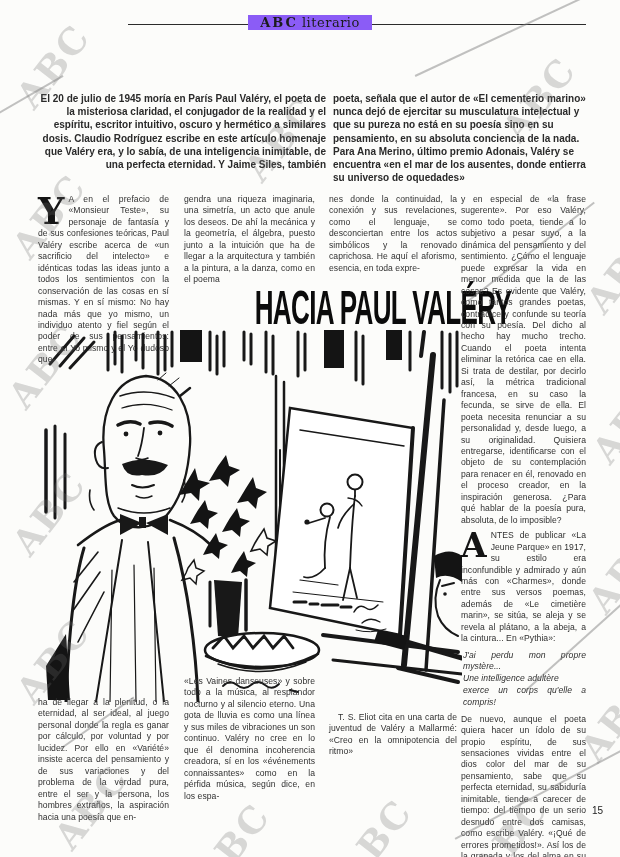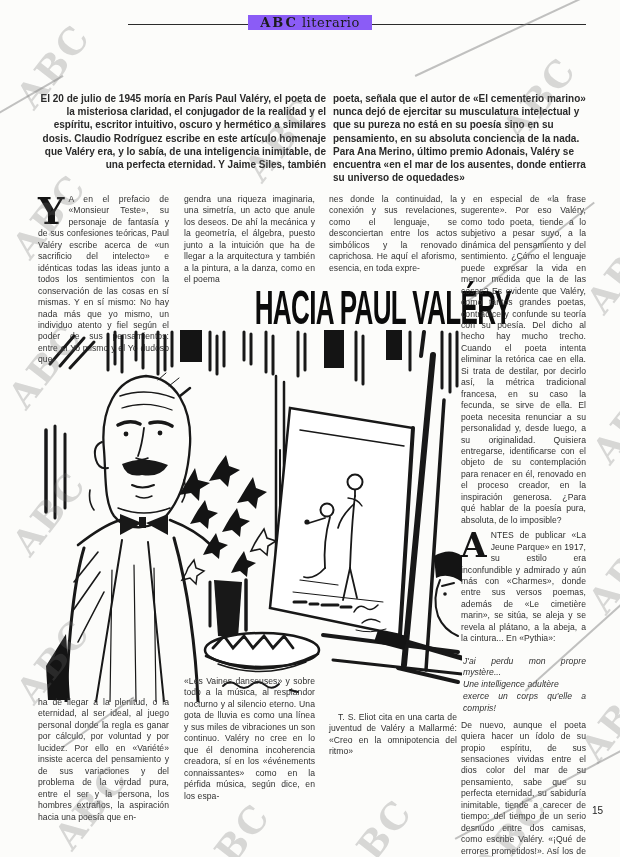--- a/index.html
+++ b/index.html
@@ -45,21 +45,21 @@
   .c4 {left:461px;top:194px;width:125px;}
   .c1b{left:38px;top:697px;width:131px;}
   .c2b{left:184px;top:676px;width:131px;}
   .c3b{left:329px;top:712px;width:128px;}
   .col p{margin:0 0 4px 0;}
   .indent{text-indent:9px;}
   .dropcap{
     float:left;font-family:"DejaVu Serif",serif;font-weight:bold;
     font-size:37px;line-height:30px;padding:2px 4px 0 0;color:#141414;
   }
-  .verse{font-style:italic;margin:11px 0 5px 2px;line-height:11.8px;}
+  .verse{font-style:italic;margin:5px 0 5px 2px;line-height:11.8px;}
   
   .headline-wrap{position:absolute;left:176px;top:284px;width:288px;height:48px;text-align:center;}
   .headline{
     display:inline-block;white-space:nowrap;
     font-family:"Liberation Sans",sans-serif;font-weight:900;font-size:42px;
     color:#0b0b0b;letter-spacing:-1px;
     transform:scale(0.62,1.14);transform-origin:center center;
   }
   
   .illo{position:absolute;left:38px;top:330px;width:424px;height:372px;}

